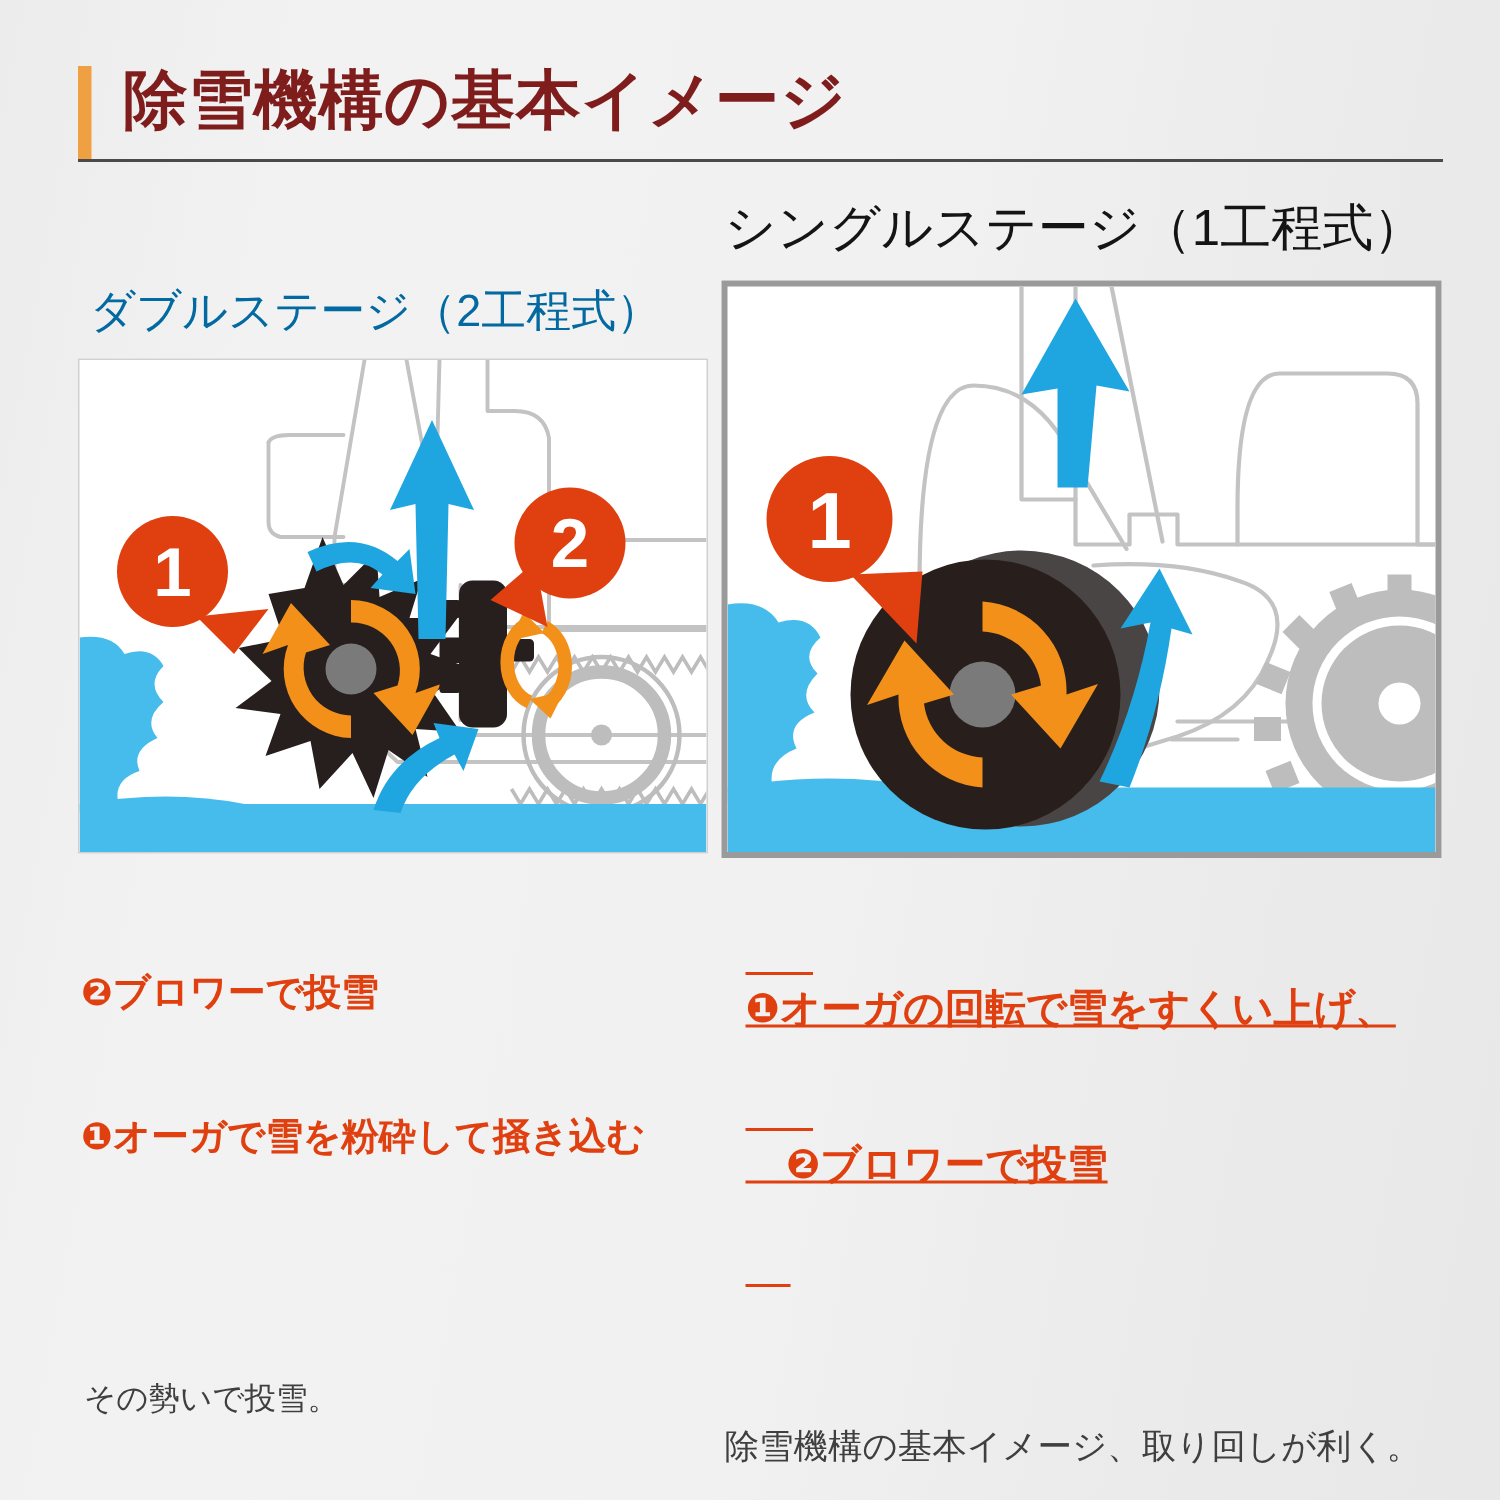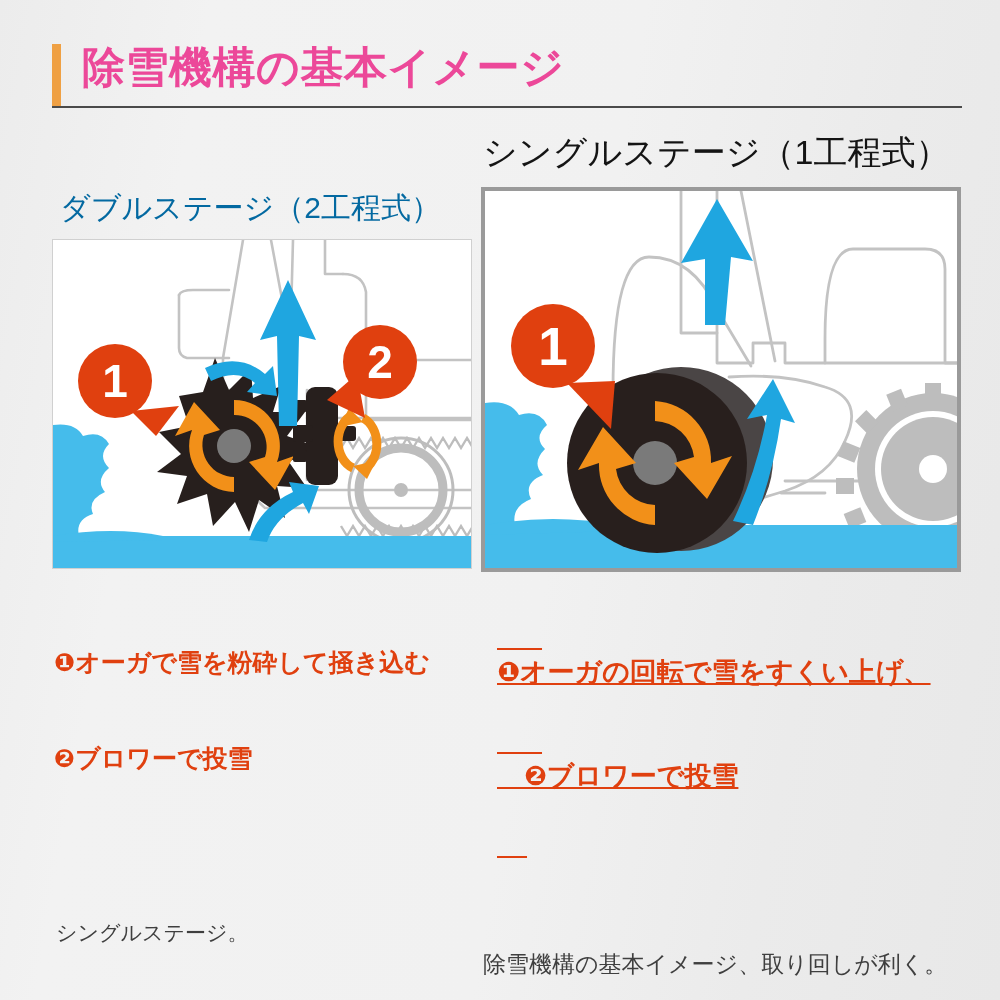--- a/index.html
+++ b/index.html
@@ -35,21 +35,21 @@
     width: 9px;
     height: 62px;
     background: #efa043;
   }
   .page-title {
     position: absolute;
     left: 30px;
     top: -3px;
     font-size: 43px;
     font-weight: bold;
-    color: #ec4899;
+    color: #7f1d1d;
     letter-spacing: 0.5px;
     white-space: nowrap;
     line-height: 1.25;
     font-family: Liberation Serif, serif;
   }
   .header-rule {
     position: absolute;
     left: 52px;
     top: 106px;
     width: 910px;
@@ -231,26 +231,26 @@
 
         <g>
           <path d="M274 160 L304 134 L312 178 Z" fill="#e0400f"></path>
           <circle cx="327" cy="122" r="37" fill="#e0400f"></circle>
           <text x="327" y="138" font-family="Liberation Sans, sans-serif" font-size="46" font-weight="bold" fill="#ffffff" text-anchor="middle">2</text>
         </g>
       </svg>
     </div>
 
     <div class="caption-red">
+      <div>❷ブロワーで投雪</div>
       <div>❶オーガで雪を粉砕して掻き込む</div>
-      <div>❷ブロワーで投雪</div>
     </div>
 
     <div class="body-text">
-      <div>シングルステージ。</div>
+      <div>その勢いで投雪。</div>
       
       
       
       
     </div>
   </div>
 
   <div class="panel panel-right">
 
     <div class="panel-heading">シングルステージ（1工程式）</div>

